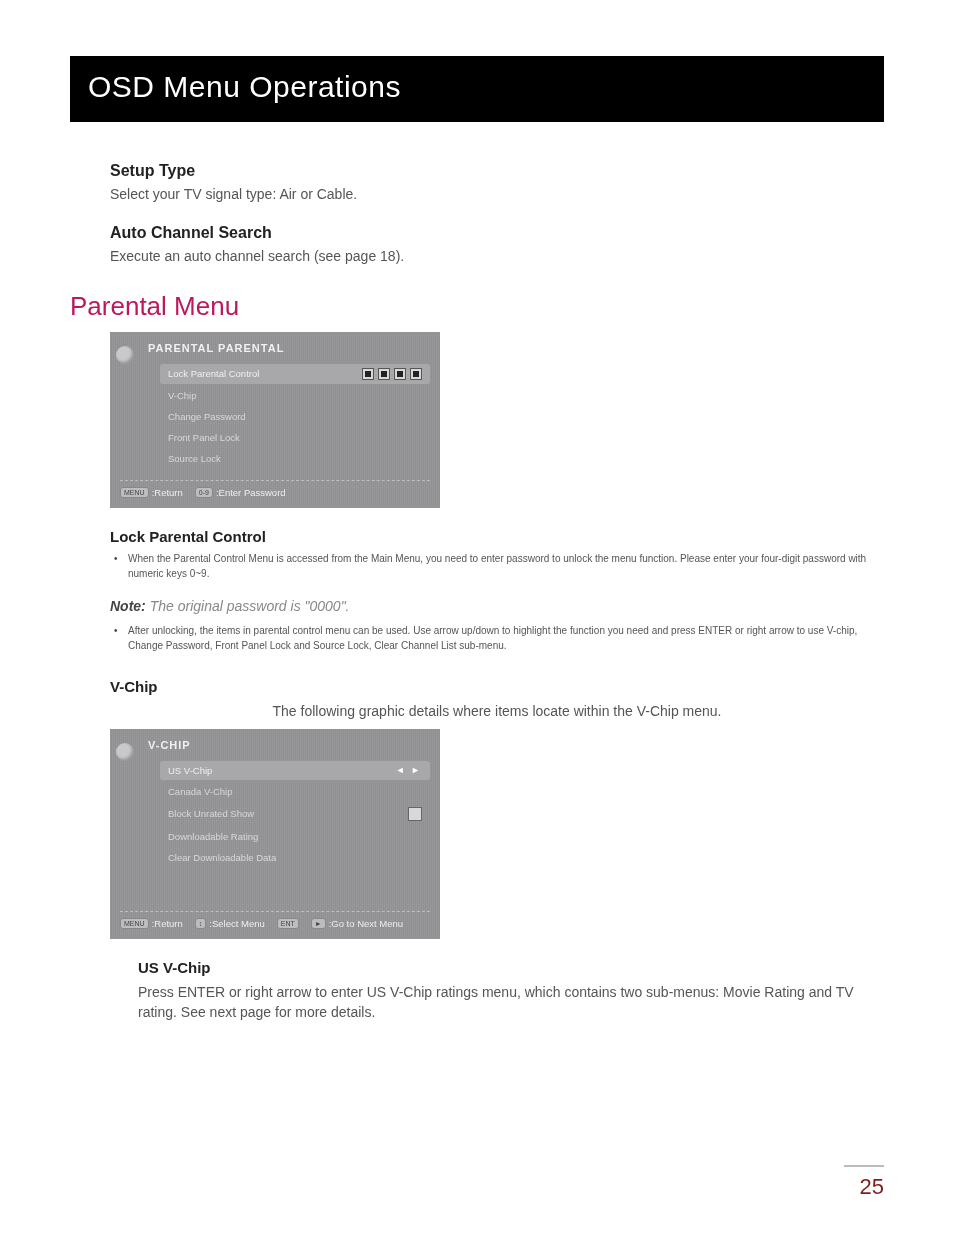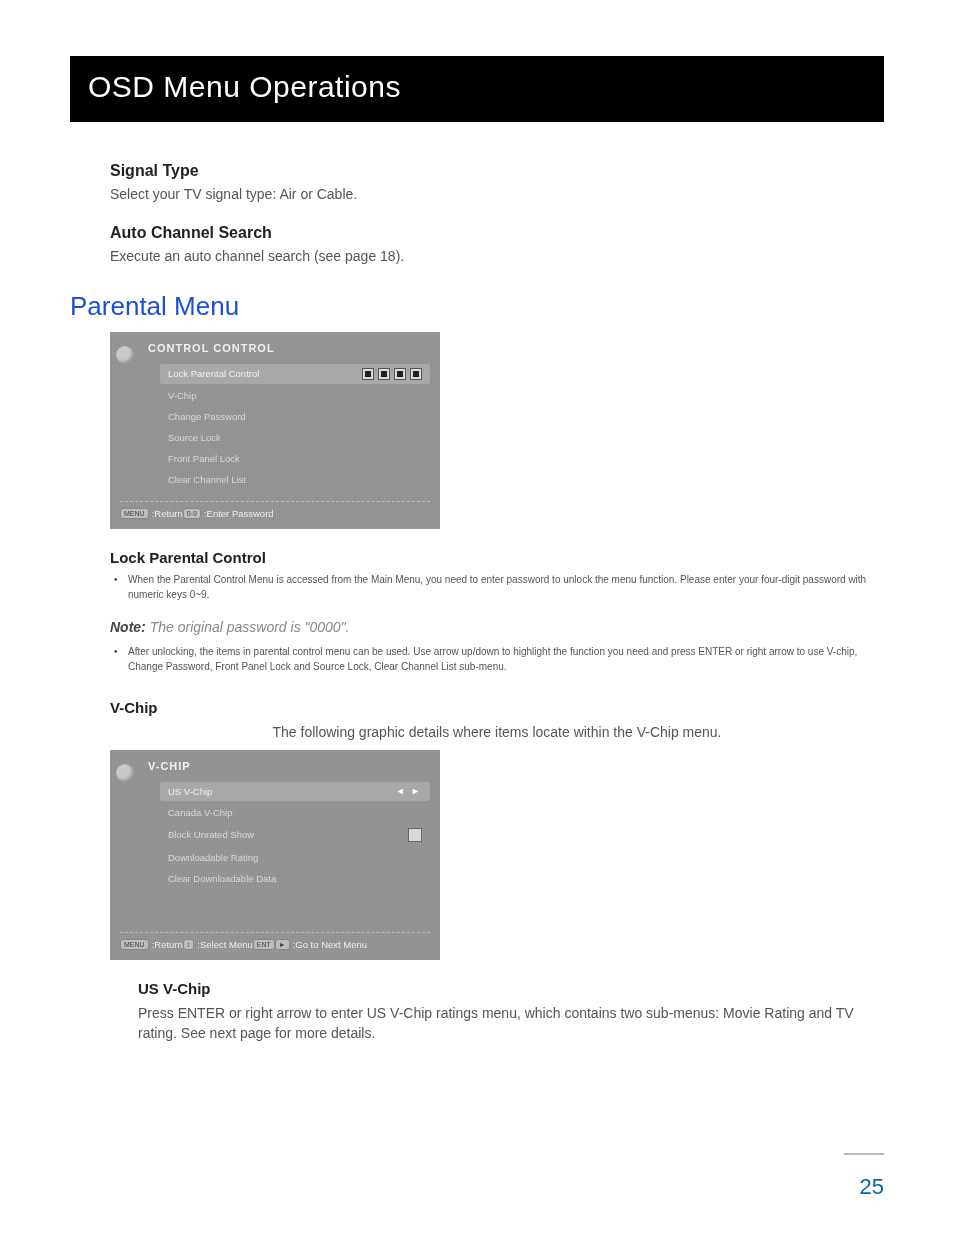--- a/index.html
+++ b/index.html
@@ -32,21 +32,21 @@
   }
   .body-text {
     font-size: 14px;
     color: #555;
     line-height: 1.45;
     margin-bottom: 20px;
   }
   .section-heading {
     font-size: 26px;
     font-weight: 300;
-    color: #1d4ed8;
+    color: #be185d;
     margin: 24px 0 10px 0;
     margin-left: -40px;
   }
   .para {
     font-size: 14px;
     color: #555;
     line-height: 1.5;
     margin-left: -40px;
     margin-bottom: 24px;
   }
@@ -101,20 +101,21 @@
   .pw-box span { width: 6px; height: 6px; background: #222; }
   .osd-checkbox {
     width: 14px; height: 14px; background: #d8d8d8; border: 1px solid #666;
   }
   .osd-arrows { font-size: 9px; letter-spacing: 2px; color: #fff; }
   .osd-footer {
     border-top: 1px dashed rgba(255,255,255,0.4);
     margin-top: 12px;
     padding-top: 6px;
     display: flex;
+    gap: 12px;
     align-items: center;
     font-size: 9.5px;
     color: #eee;
   }
   .osd-btn {
     display: inline-flex; align-items: center; gap: 3px;
   }
   .osd-key {
     display: inline-block;
     background: #bdbdbf;
@@ -159,48 +160,48 @@
   .note-line b { font-weight: bold; font-style: italic; color: #444; }
   .note-line i { font-style: italic; color: #888; }
   .indent-block { padding-left: 28px; }
   .indent-block .sub3 { margin-top: 4px; }
   .indent-block .body-text { margin-bottom: 8px; }
   .page-number {
     position: absolute;
     right: 70px;
     bottom: 34px;
     font-size: 22px;
-    color: #0369a1;
+    color: #7f1d1d;
     border-top: 2px solid #bbb;
-    padding-top: 19px;
+    padding-top: 7px;
     width: 40px;
     text-align: right;
   }
 </style>
 </head>
 <body>
 
 <div class="page">
   <div class="banner">
     <span>OSD Menu Operations</span>
   </div>
 
   <div class="content">
 
-    <div class="sub-heading">Signal Type</div>
+    <div class="sub-heading">Setup Type</div>
     <div class="body-text">Select your TV signal type: Air or Cable.</div>
 
     <div class="sub-heading">Auto Channel Search</div>
     <div class="body-text">Execute an auto channel search (see page 18).</div>
 
     <div class="section-heading">Parental Menu</div>
 
     <div class="osd-panel">
       <div class="circle"></div>
-      <div class="osd-title">CONTROL CONTROL</div>
+      <div class="osd-title">PARENTAL PARENTAL</div>
       <div class="osd-items" id="parental-osd-items">
           <div class="osd-row selected">
             <span>Lock Parental Control</span>
             <div class="pw-boxes">
               <div class="pw-box">
                 <span></span>
               </div>
               <div class="pw-box">
                 <span></span>
               </div>
@@ -212,27 +213,24 @@
               </div>
             </div>
           </div>
           <div class="osd-row">
             <span>V-Chip</span>
           </div>
           <div class="osd-row">
             <span>Change Password</span>
           </div>
           <div class="osd-row">
+            <span>Front Panel Lock</span>
+          </div>
+          <div class="osd-row">
             <span>Source Lock</span>
-          </div>
-          <div class="osd-row">
-            <span>Front Panel Lock</span>
-          </div>
-          <div class="osd-row">
-            <span>Clear Channel List</span>
           </div>
         </div>
       <div class="osd-footer" id="parental-osd-footer">
           <span class="osd-btn">
             <span class="osd-key">MENU</span>
             <span> :Return</span>
           </span>
           <span class="osd-btn">
             <span class="osd-key">0-9</span>
             <span> :Enter Password</span>

